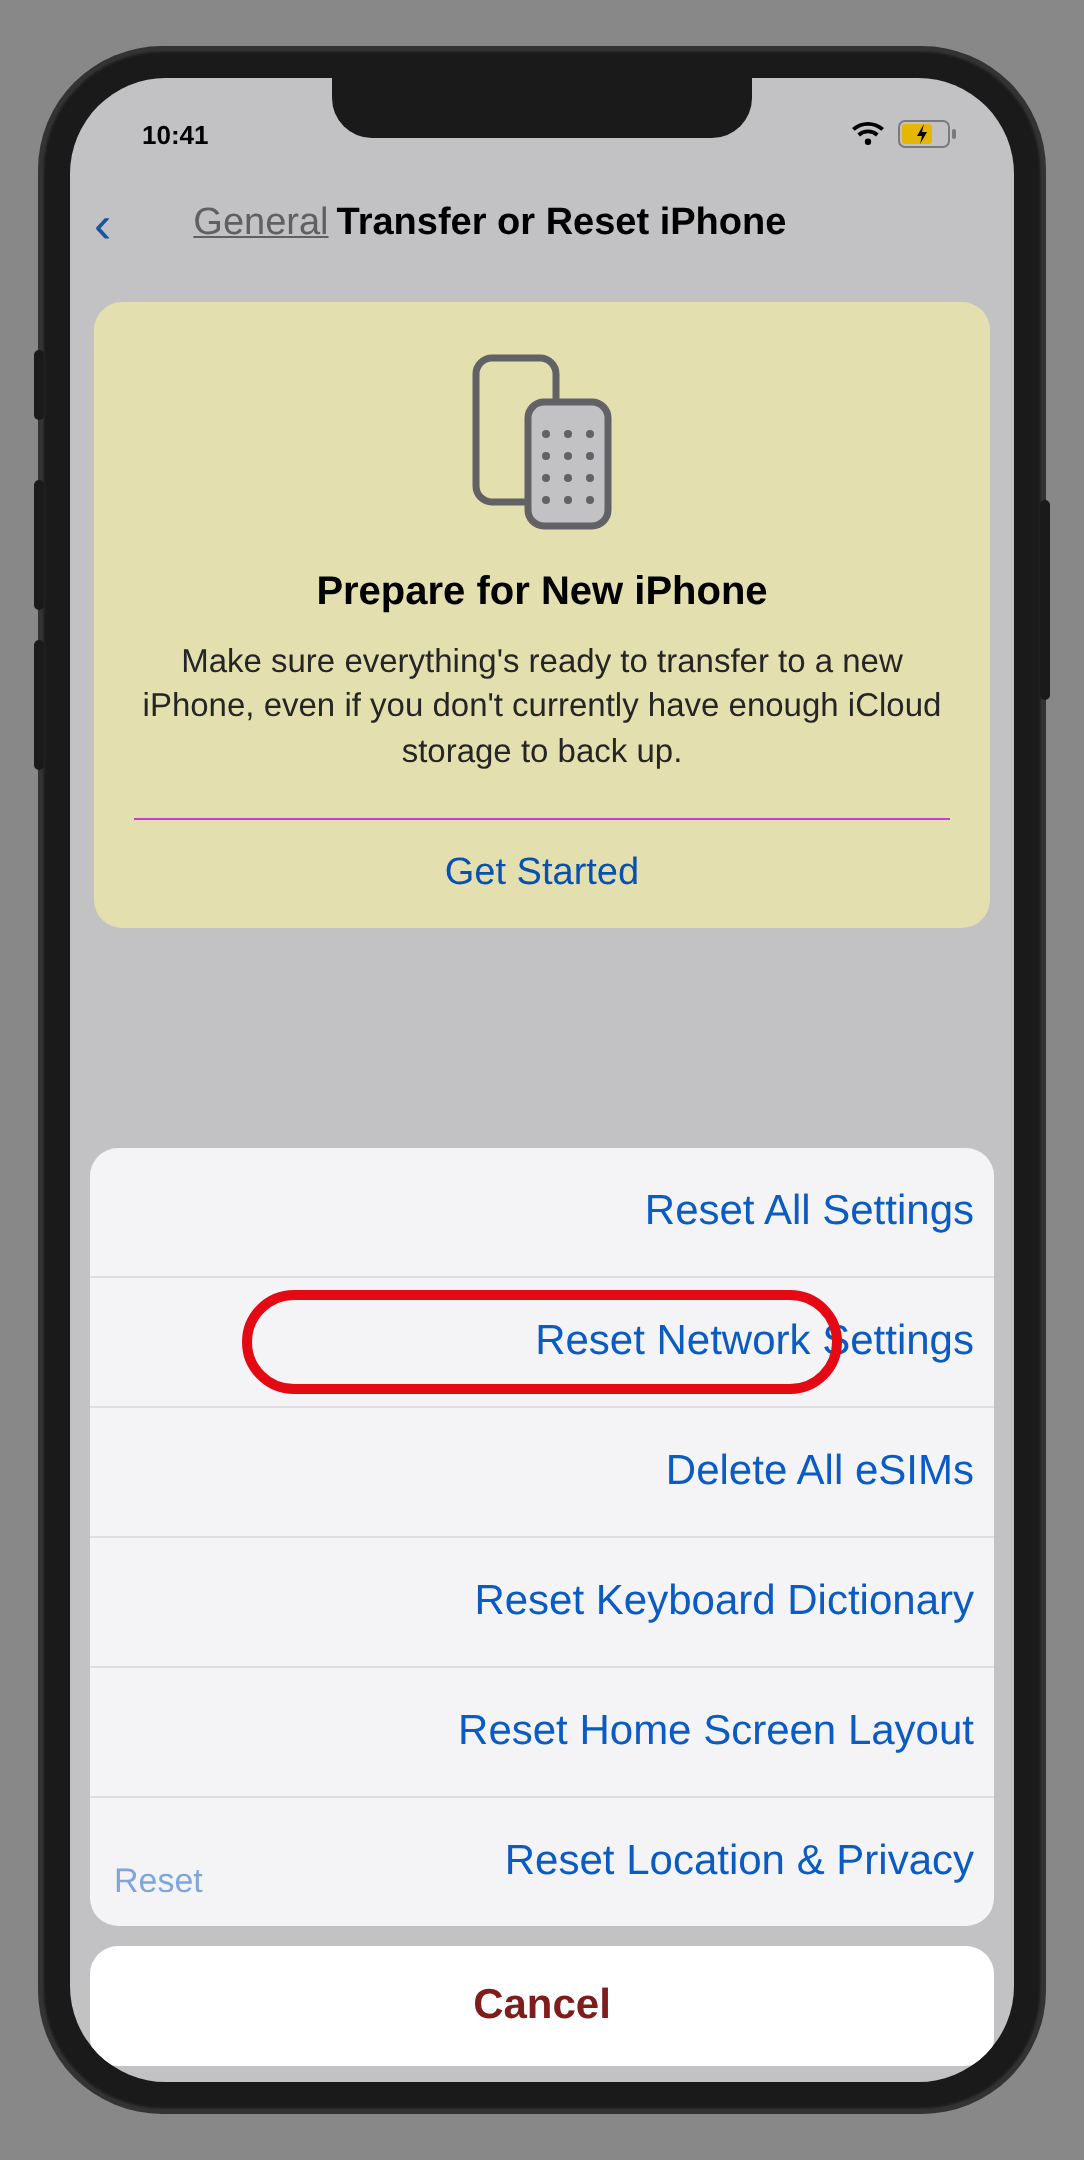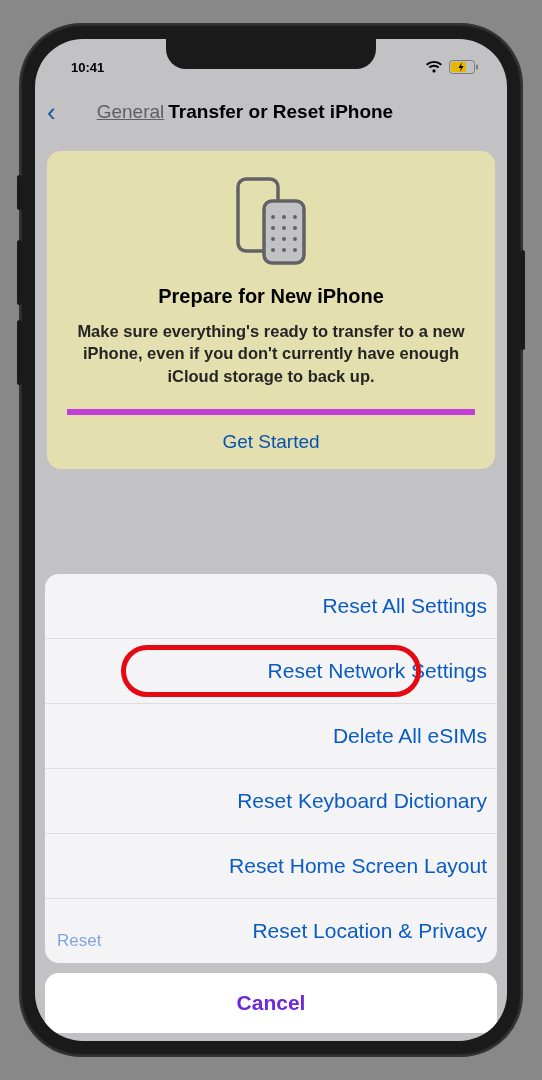--- a/index.html
+++ b/index.html
@@ -76,23 +76,23 @@
 
     .content { padding: 14px 12px 0 12px; }
     .card {
       background: #fef9c3;
       border-radius: 14px;
       padding: 24px 20px 0 20px;
       text-align: center;
     }
     .card-icon { margin-bottom: 18px; display: flex; justify-content: center; }
     .card-title { font-size: 20px; font-weight: 600; color: #000; margin-bottom: 12px; }
-    .card-desc { font-size: 16.5px; color: #2a2a2a; line-height: 1.35; margin-bottom: 22px; padding: 0 4px; font-weight: bold; }
+    .card-desc { font-size: 16.5px; color: #2a2a2a; line-height: 1.35; margin-bottom: 22px; padding: 0 4px; }
     .card-action {
-      border-top: 6px solid #d946ef;
+      border-top: 1px solid #d946ef;
       padding: 16px 0;
       color: #0a5bc4;
       font-size: 19px;
     }
 
     .dim-overlay {
       position: absolute;
       inset: 0;
       background: rgba(0,0,0,0.1);
       pointer-events: none;
@@ -119,21 +119,21 @@
       position: relative;
     }
     .sheet-item:last-child { border-bottom: none; }
     .sheet-cancel {
       background: #fff;
       border-radius: 14px;
       margin-top: 10px;
       text-align: center;
       font-size: 21px;
       font-weight: 600;
-      color: #6d28d9;
+      color: #7f1d1d;
       padding: 18px;
     }
     .highlight-ring {
       position: absolute;
       border: 5px solid #e50914;
       border-radius: 28px;
       left: 50%;
       top: 50%;
       transform: translate(-50%, -50%);
       width: 300px;

